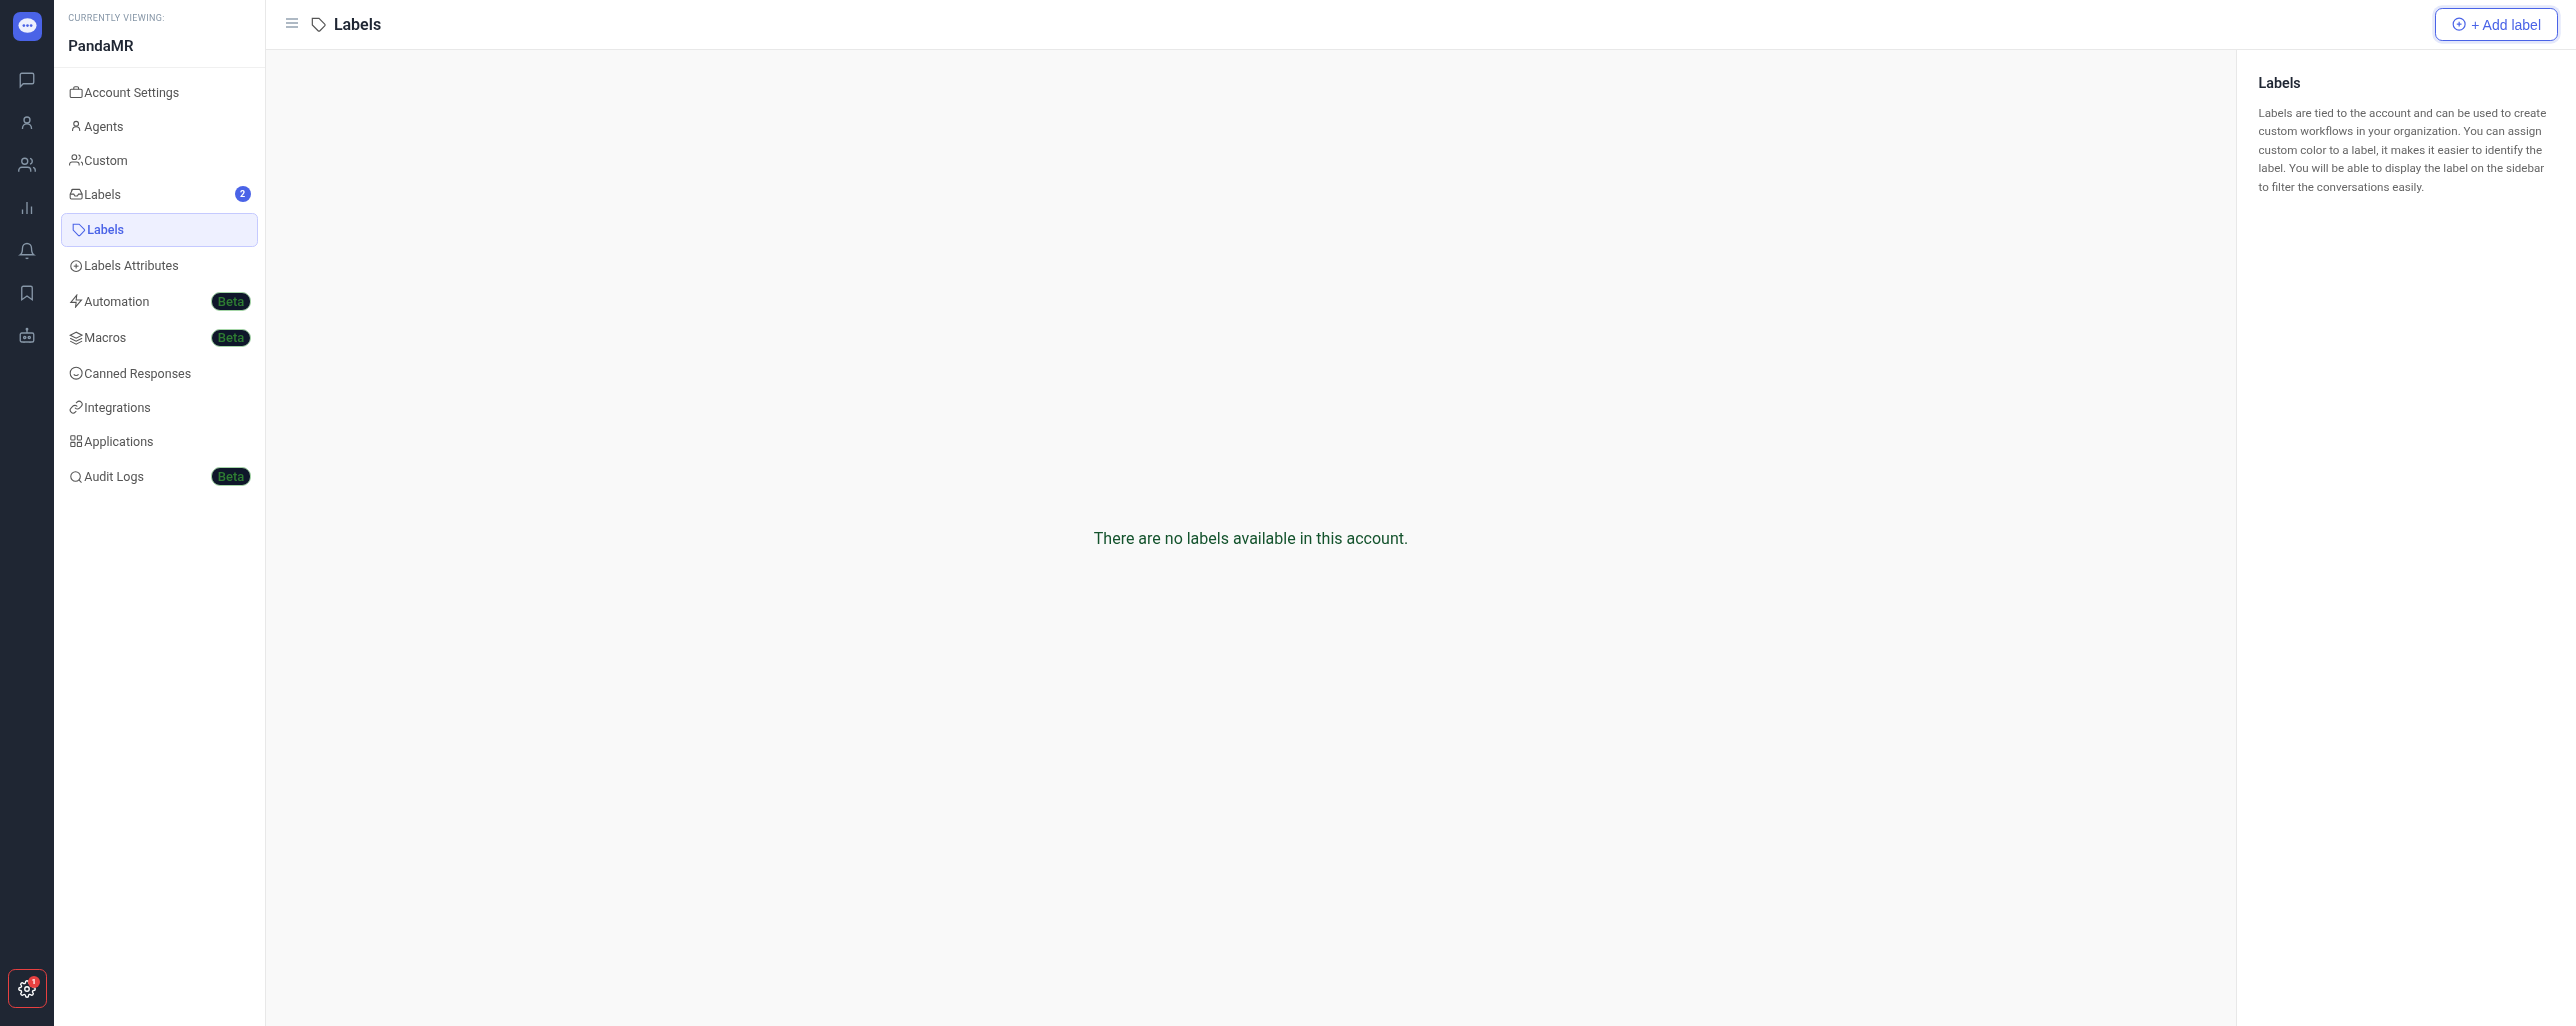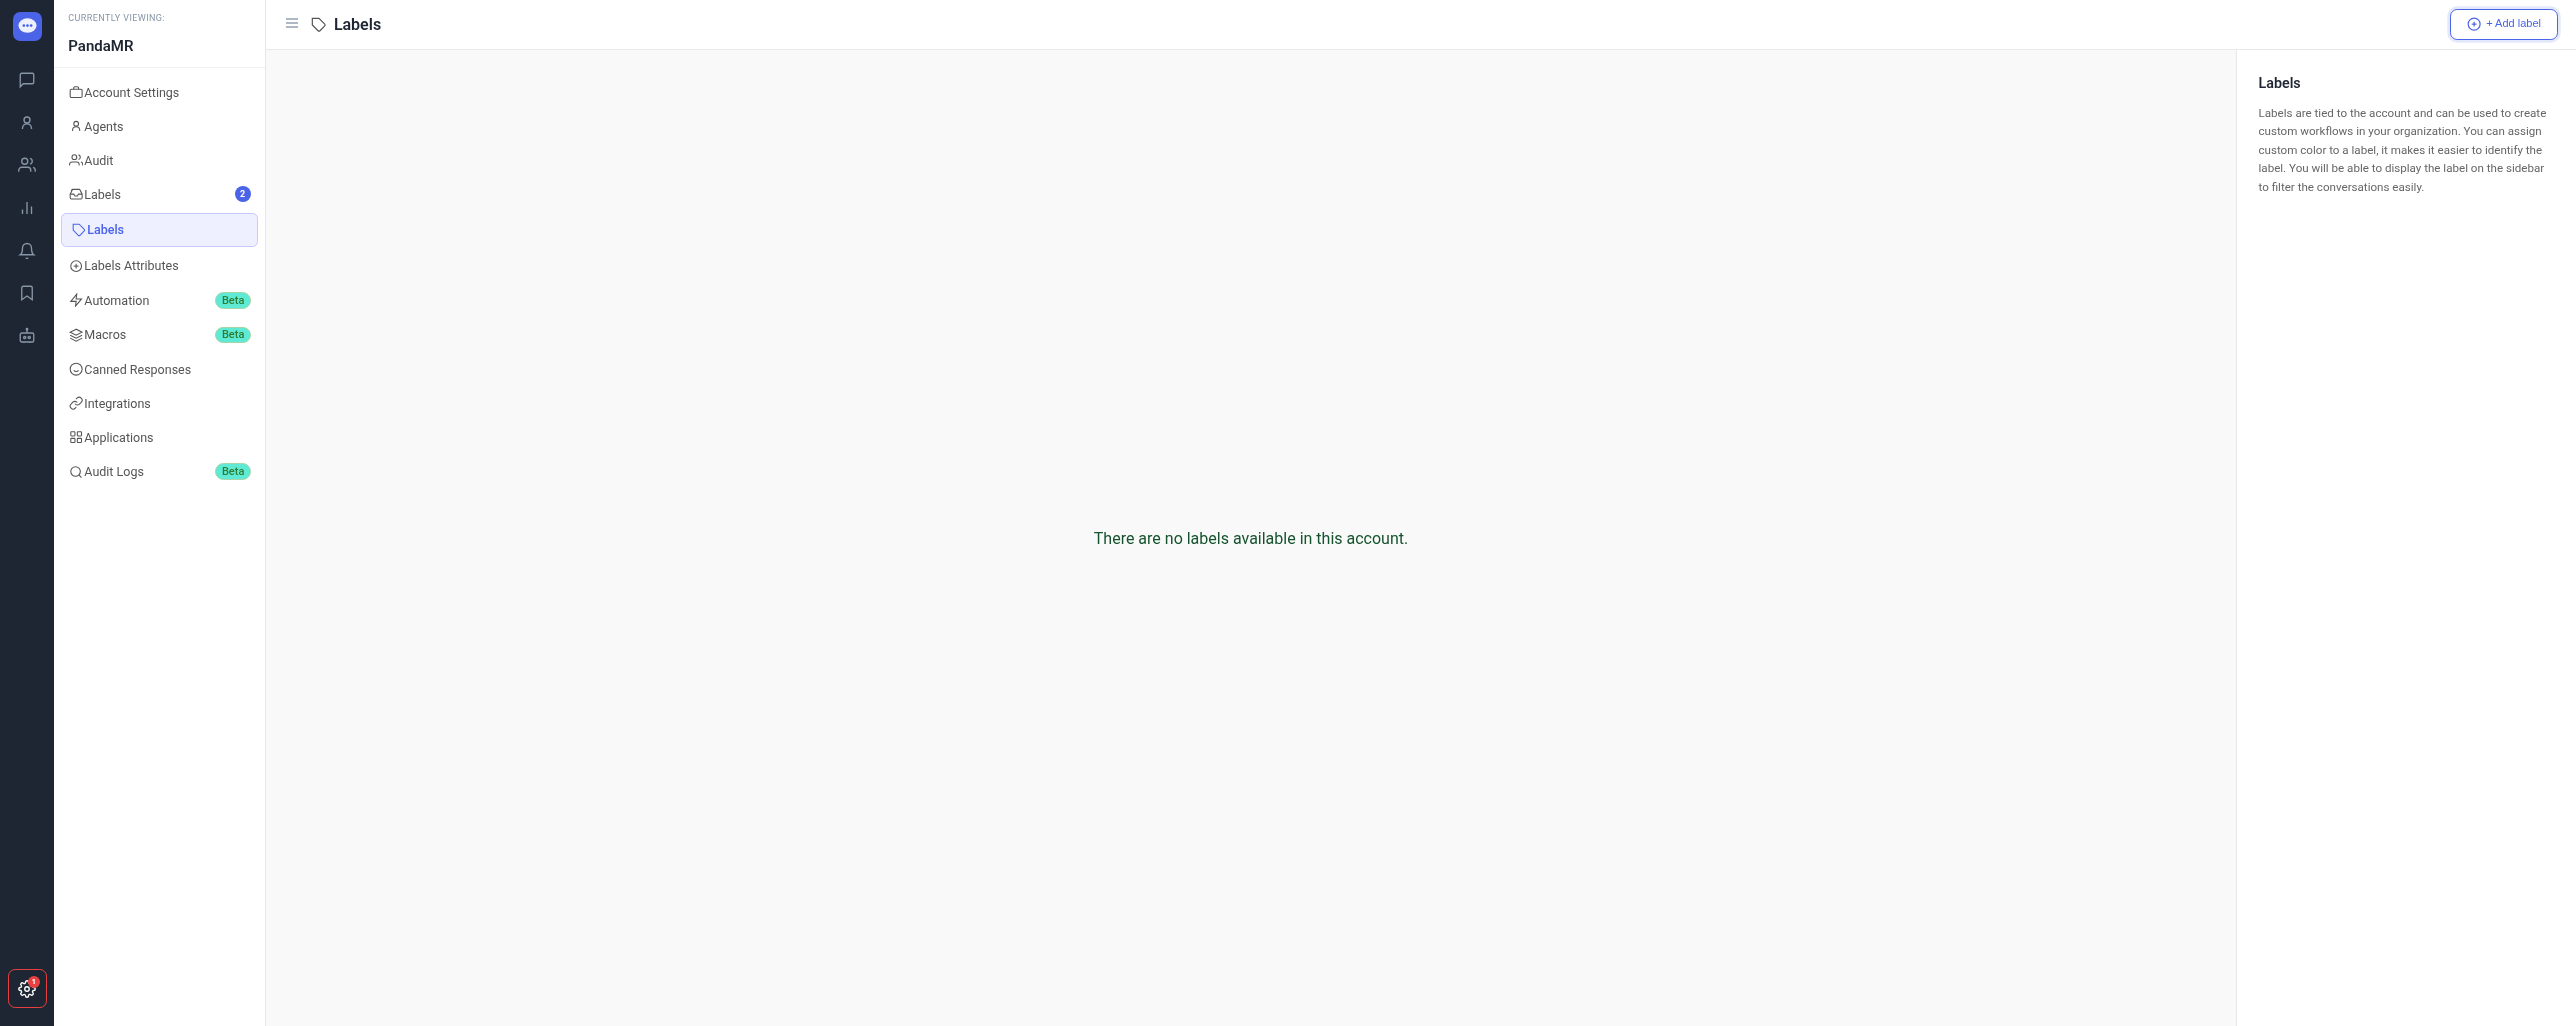--- a/index.html
+++ b/index.html
@@ -165,23 +165,23 @@
       min-width: 16px;
       height: 16px;
       border-radius: 8px;
       display: flex;
       align-items: center;
       justify-content: center;
       font-weight: bold;
     }
 
     .beta-badge {
-      background: #5eead4;
+      background: #0f172a;
       color: #2e7d32;
-      font-size: 11px;
+      font-size: 13px;
       padding: 0.9px 5.4px;
       border-radius: 9px;
       font-weight: 500;
       border: 0.9px solid #a5d6a7;
     }
 
     
     .main-area {
       flex: 1;
       display: flex;
@@ -219,24 +219,25 @@
       color: #8696a7;
       cursor: pointer;
     }
 
     .add-label-btn {
       background: #fff;
       color: #4a63e7;
       border: 1.8px solid #4a63e7;
       border-radius: 7.2px;
       padding: 7.2px 16px;
-      font-size: 11px;
+      font-size: 14px;
       font-weight: 500;
       cursor: pointer;
       display: flex;
+      align-items: center;
       gap: 5px;
       box-shadow: 0 0 0 2.7px rgba(74,99,231,0.15);
     }
 
     
     .content-area {
       flex: 1;
       display: flex;
       overflow: hidden;
       background: #f9f9f9;
@@ -387,21 +388,21 @@
 
     <div class="nav-item">
       <span class="nav-icon">
         <svg width="14.3" height="14.3" fill="none" stroke="currentColor" stroke-width="1.8" viewBox="0 0 24 24">
           <path d="M17 21v-2a4 4 0 0 0-4-4H5a4 4 0 0 0-4 4v2"></path>
             <circle cx="9" cy="7" r="4"></circle>
           <path d="M23 21v-2a4 4 0 0 0-3-3.87"></path>
             <path d="M16 3.13a4 4 0 0 1 0 7.75"></path>
         </svg>
       </span>
-      <span class="nav-label">Audit</span>
+      <span class="nav-label">Custom</span>
     </div>
 
     <div class="nav-item">
       <span class="nav-icon">
         <svg width="14.3" height="14.3" fill="none" stroke="currentColor" stroke-width="1.8" viewBox="0 0 24 24">
           <polyline points="22 12 16 12 14 15 10 15 8 12 2 12"></polyline>
           <path d="M5.45 5.11L2 12v6a2 2 0 0 0 2 2h16a2 2 0 0 0 2-2v-6l-3.45-6.89A2 2 0 0 0 17.76 4H6.24a2 2 0 0 0-1.79 1.11z"></path>
         </svg>
       </span>
       <span class="nav-label">Labels</span>

